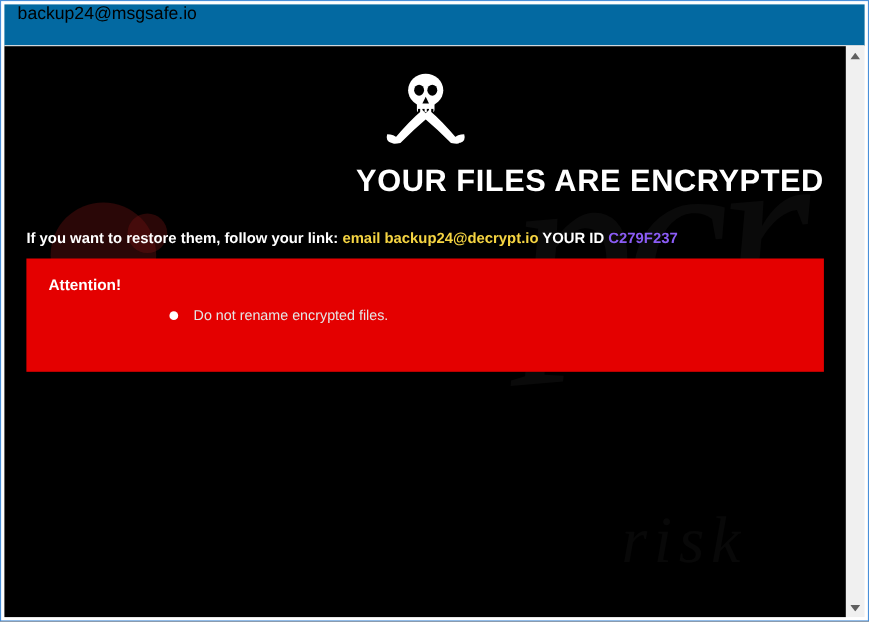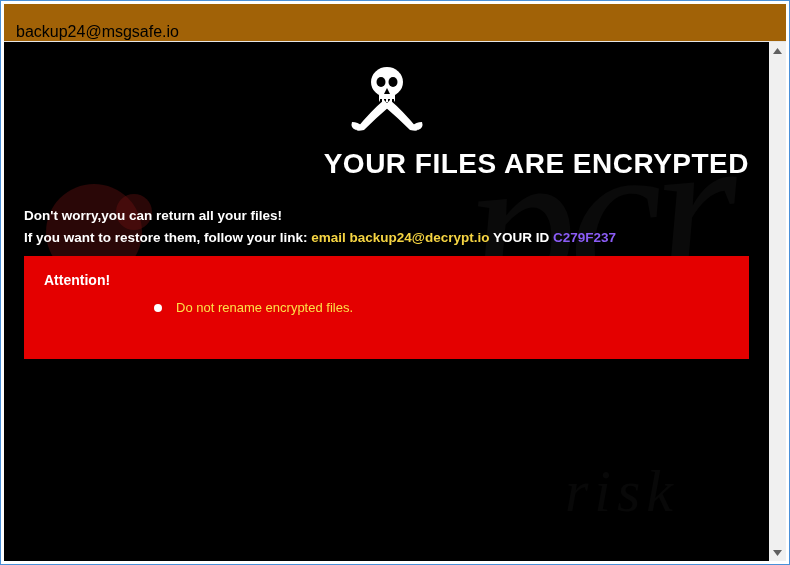--- a/index.html
+++ b/index.html
@@ -19,23 +19,23 @@
     }
     .window {
       width: 100%;
       height: 100%;
       background: #fff;
       display: flex;
       flex-direction: column;
     }
     .titlebar {
       height: 38px;
-      background: #a16207;
-      display: flex;
-      align-items: flex-end;
+      background: #0369a1;
+      display: flex;
+      align-items: flex-start;
       padding: 0 12px;
       border-bottom: 1px solid #e5e5e5;
     }
     .titlebar-text {
       font-size: 16px;
       color: #000;
     }
     .content-wrap {
       flex: 1;
       display: flex;
@@ -98,21 +98,21 @@
       color: #fff;
       font-size: 14px;
       font-weight: bold;
       margin-bottom: 10px;
     }
     .attention-list {
       list-style: none;
       padding-left: 110px;
     }
     .attention-list li {
-      color: #fde047;
+      color: #e5e5e5;
       font-size: 13px;
       line-height: 1.6;
       margin-bottom: 4px;
       position: relative;
       padding-left: 22px;
     }
     .attention-list li::before {
       content: "";
       position: absolute;
       left: 0;
@@ -200,21 +200,20 @@
 
             <path d="M 15 68 Q 30 50 42 40 L 48 46 Q 34 58 22 70 Q 12 72 15 68 Z" fill="#fff"></path>
             <path d="M 75 68 Q 60 50 48 40 L 42 46 Q 56 58 68 70 Q 78 72 75 68 Z" fill="#fff"></path>
             <path d="M 10 62 Q 8 68 14 70 L 20 66 Q 16 62 10 62 Z" fill="#fff"></path>
             <path d="M 80 62 Q 82 68 76 70 L 70 66 Q 74 62 80 62 Z" fill="#fff"></path>
           </svg>
         </div>
 
         <div class="main-title">YOUR FILES ARE ENCRYPTED</div>
 
-        <div class="msg-line">Don't worry,you can return all your files!</div>
         <div class="msg-line">
           <span>If you want to restore them, follow your link: </span><span class="highlight-yellow">email backup24@decrypt.io</span><span>  YOUR ID </span><span class="highlight-green">C279F237</span>
         </div>
 
         <div class="attention-box">
           <div class="attention-title">Attention!</div>
           <ul class="attention-list">
             <li>Do not rename encrypted files.</li>
           </ul>
         </div>

